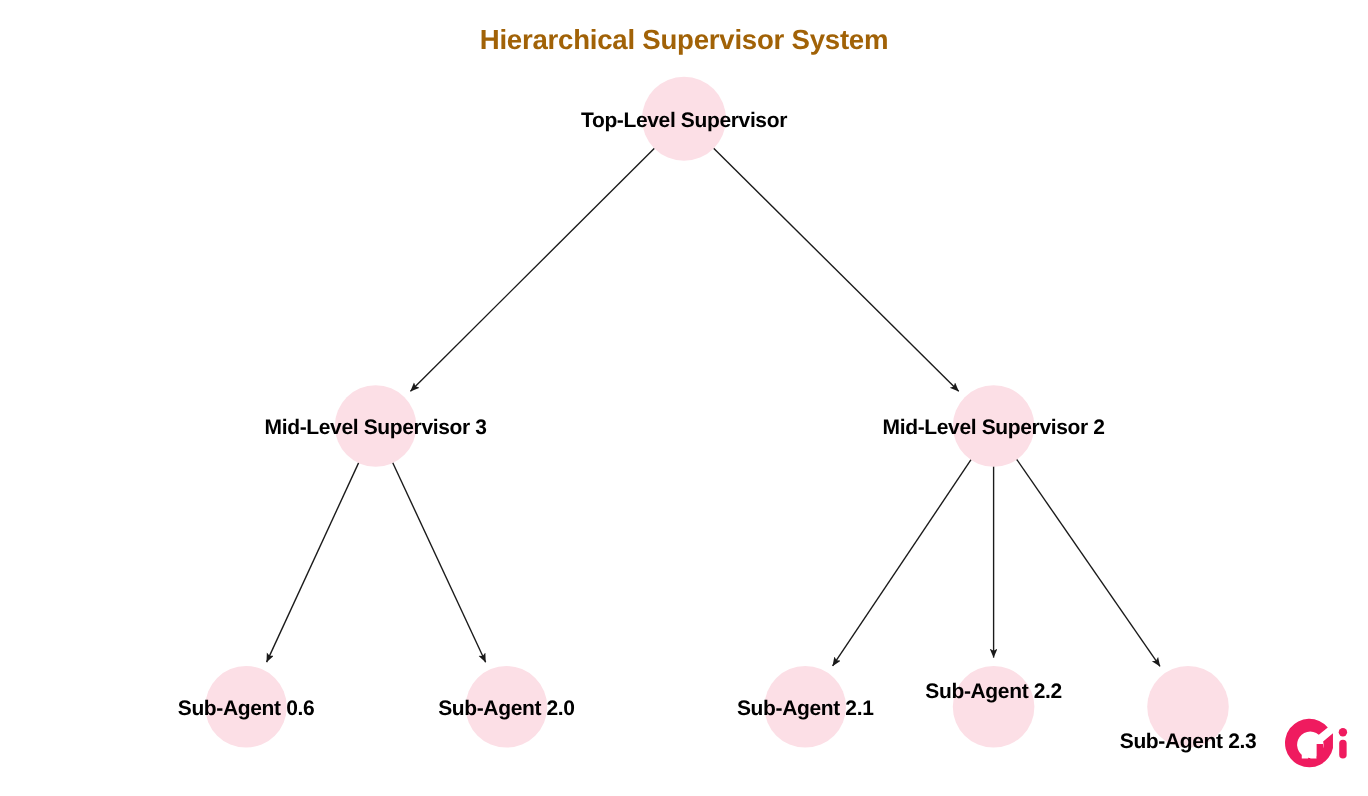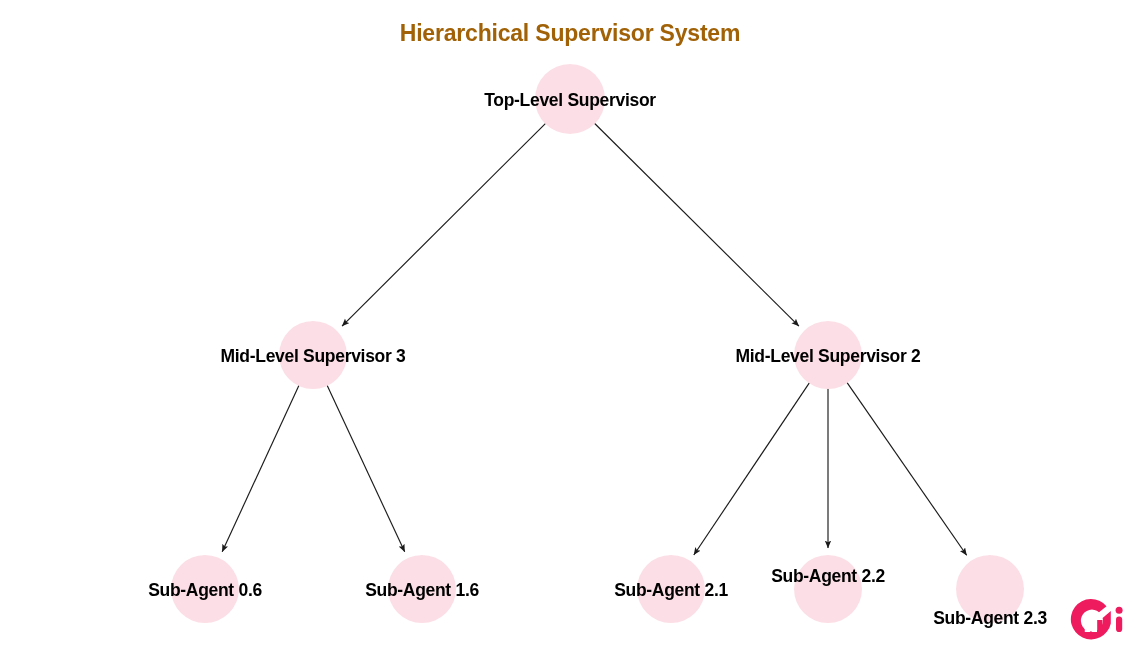--- a/index.html
+++ b/index.html
@@ -89,21 +89,21 @@
         <circle cx="828" cy="589" r="34" fill="#fcdfe6"></circle>
         <circle cx="990" cy="589" r="34" fill="#fcdfe6"></circle>
       </g>
   </svg>
 
   <div id="labels-layer">
       <div class="node-label" style="left: 570px; top: 100px;">Top-Level Supervisor</div>
       <div class="node-label" style="left: 313px; top: 356px;">Mid-Level Supervisor 3</div>
       <div class="node-label" style="left: 828px; top: 356px;">Mid-Level Supervisor 2</div>
       <div class="node-label" style="left: 205px; top: 590px;">Sub-Agent 0.6</div>
-      <div class="node-label" style="left: 422px; top: 590px;">Sub-Agent 1.6</div>
+      <div class="node-label" style="left: 422px; top: 590px;">Sub-Agent 2.0</div>
       <div class="node-label" style="left: 671px; top: 590px;">Sub-Agent 2.1</div>
       <div class="node-label" style="left: 828px; top: 576px;">Sub-Agent 2.2</div>
       <div class="node-label" style="left: 990px; top: 618px;">Sub-Agent 2.3</div>
     </div>
 
   <svg id="brand-logo" viewBox="0 0 62 50">
     <g>
       <path d="M40.5,8.2 A20.2,20.2 0 1 0 44.8,25.4 L44.8,13.0 L36.6,20.0
                A11.0,11.0 0 1 1 33.0,14.2 Z" fill="#ef1b5f"></path>
       <path d="M18.8,34.0 L18.8,24.0 A6.2,6.2 0 0 1 31.2,24.0 L31.2,34.0

